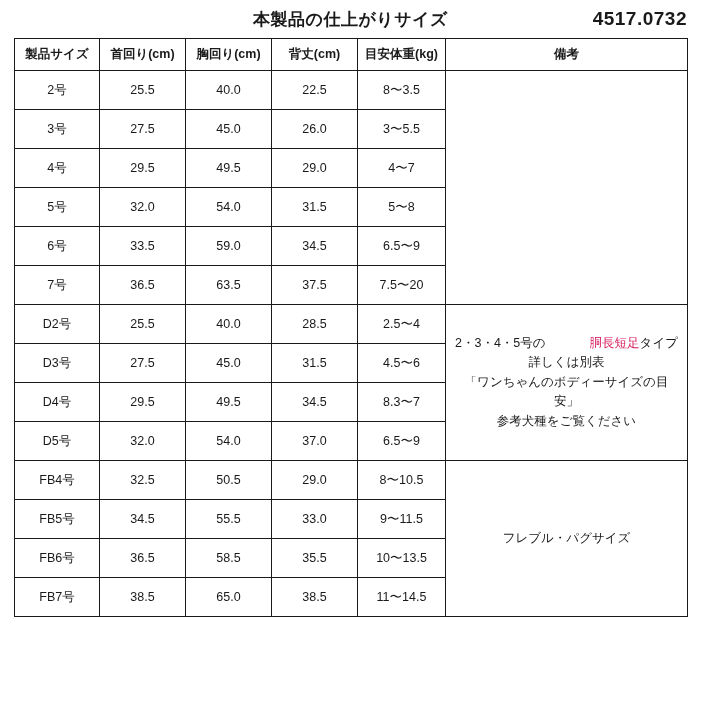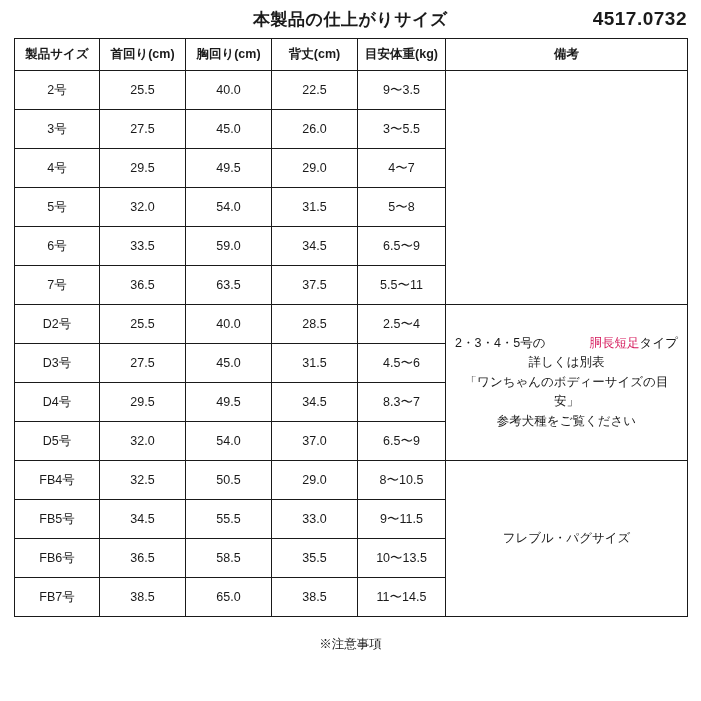--- a/index.html
+++ b/index.html
@@ -117,21 +117,21 @@
         <th>目安体重(kg)</th>
         <th>備考</th>
       </tr>
     </thead>
     <tbody>
       <tr>
         <td>2号</td>
         <td>25.5</td>
         <td>40.0</td>
         <td>22.5</td>
-        <td>9〜3.5</td>
+        <td>8〜3.5</td>
         <td class="note-cell" rowspan="6"></td>
       </tr>
       <tr>
         <td>3号</td>
         <td>27.5</td>
         <td>45.0</td>
         <td>26.0</td>
         <td>3〜5.5</td>
       </tr>
       <tr>
@@ -153,21 +153,21 @@
         <td>33.5</td>
         <td>59.0</td>
         <td>34.5</td>
         <td>6.5〜9</td>
       </tr>
       <tr>
         <td>7号</td>
         <td>36.5</td>
         <td>63.5</td>
         <td>37.5</td>
-        <td>5.5〜11</td>
+        <td>7.5〜20</td>
       </tr>
 
       <tr>
         <td>D2号</td>
         <td>25.5</td>
         <td>40.0</td>
         <td>28.5</td>
         <td>2.5〜4</td>
         <td class="note-cell" rowspan="4">
           <div class="note-line">
@@ -227,16 +227,15 @@
         <td>FB7号</td>
         <td>38.5</td>
         <td>65.0</td>
         <td>38.5</td>
         <td>11〜14.5</td>
       </tr>
     </tbody>
   </table>
 
   <div class="footer">
-    <span class="footer-line">※注意事項</span>
   </div>
 
 </div>
 
 </body></html>

